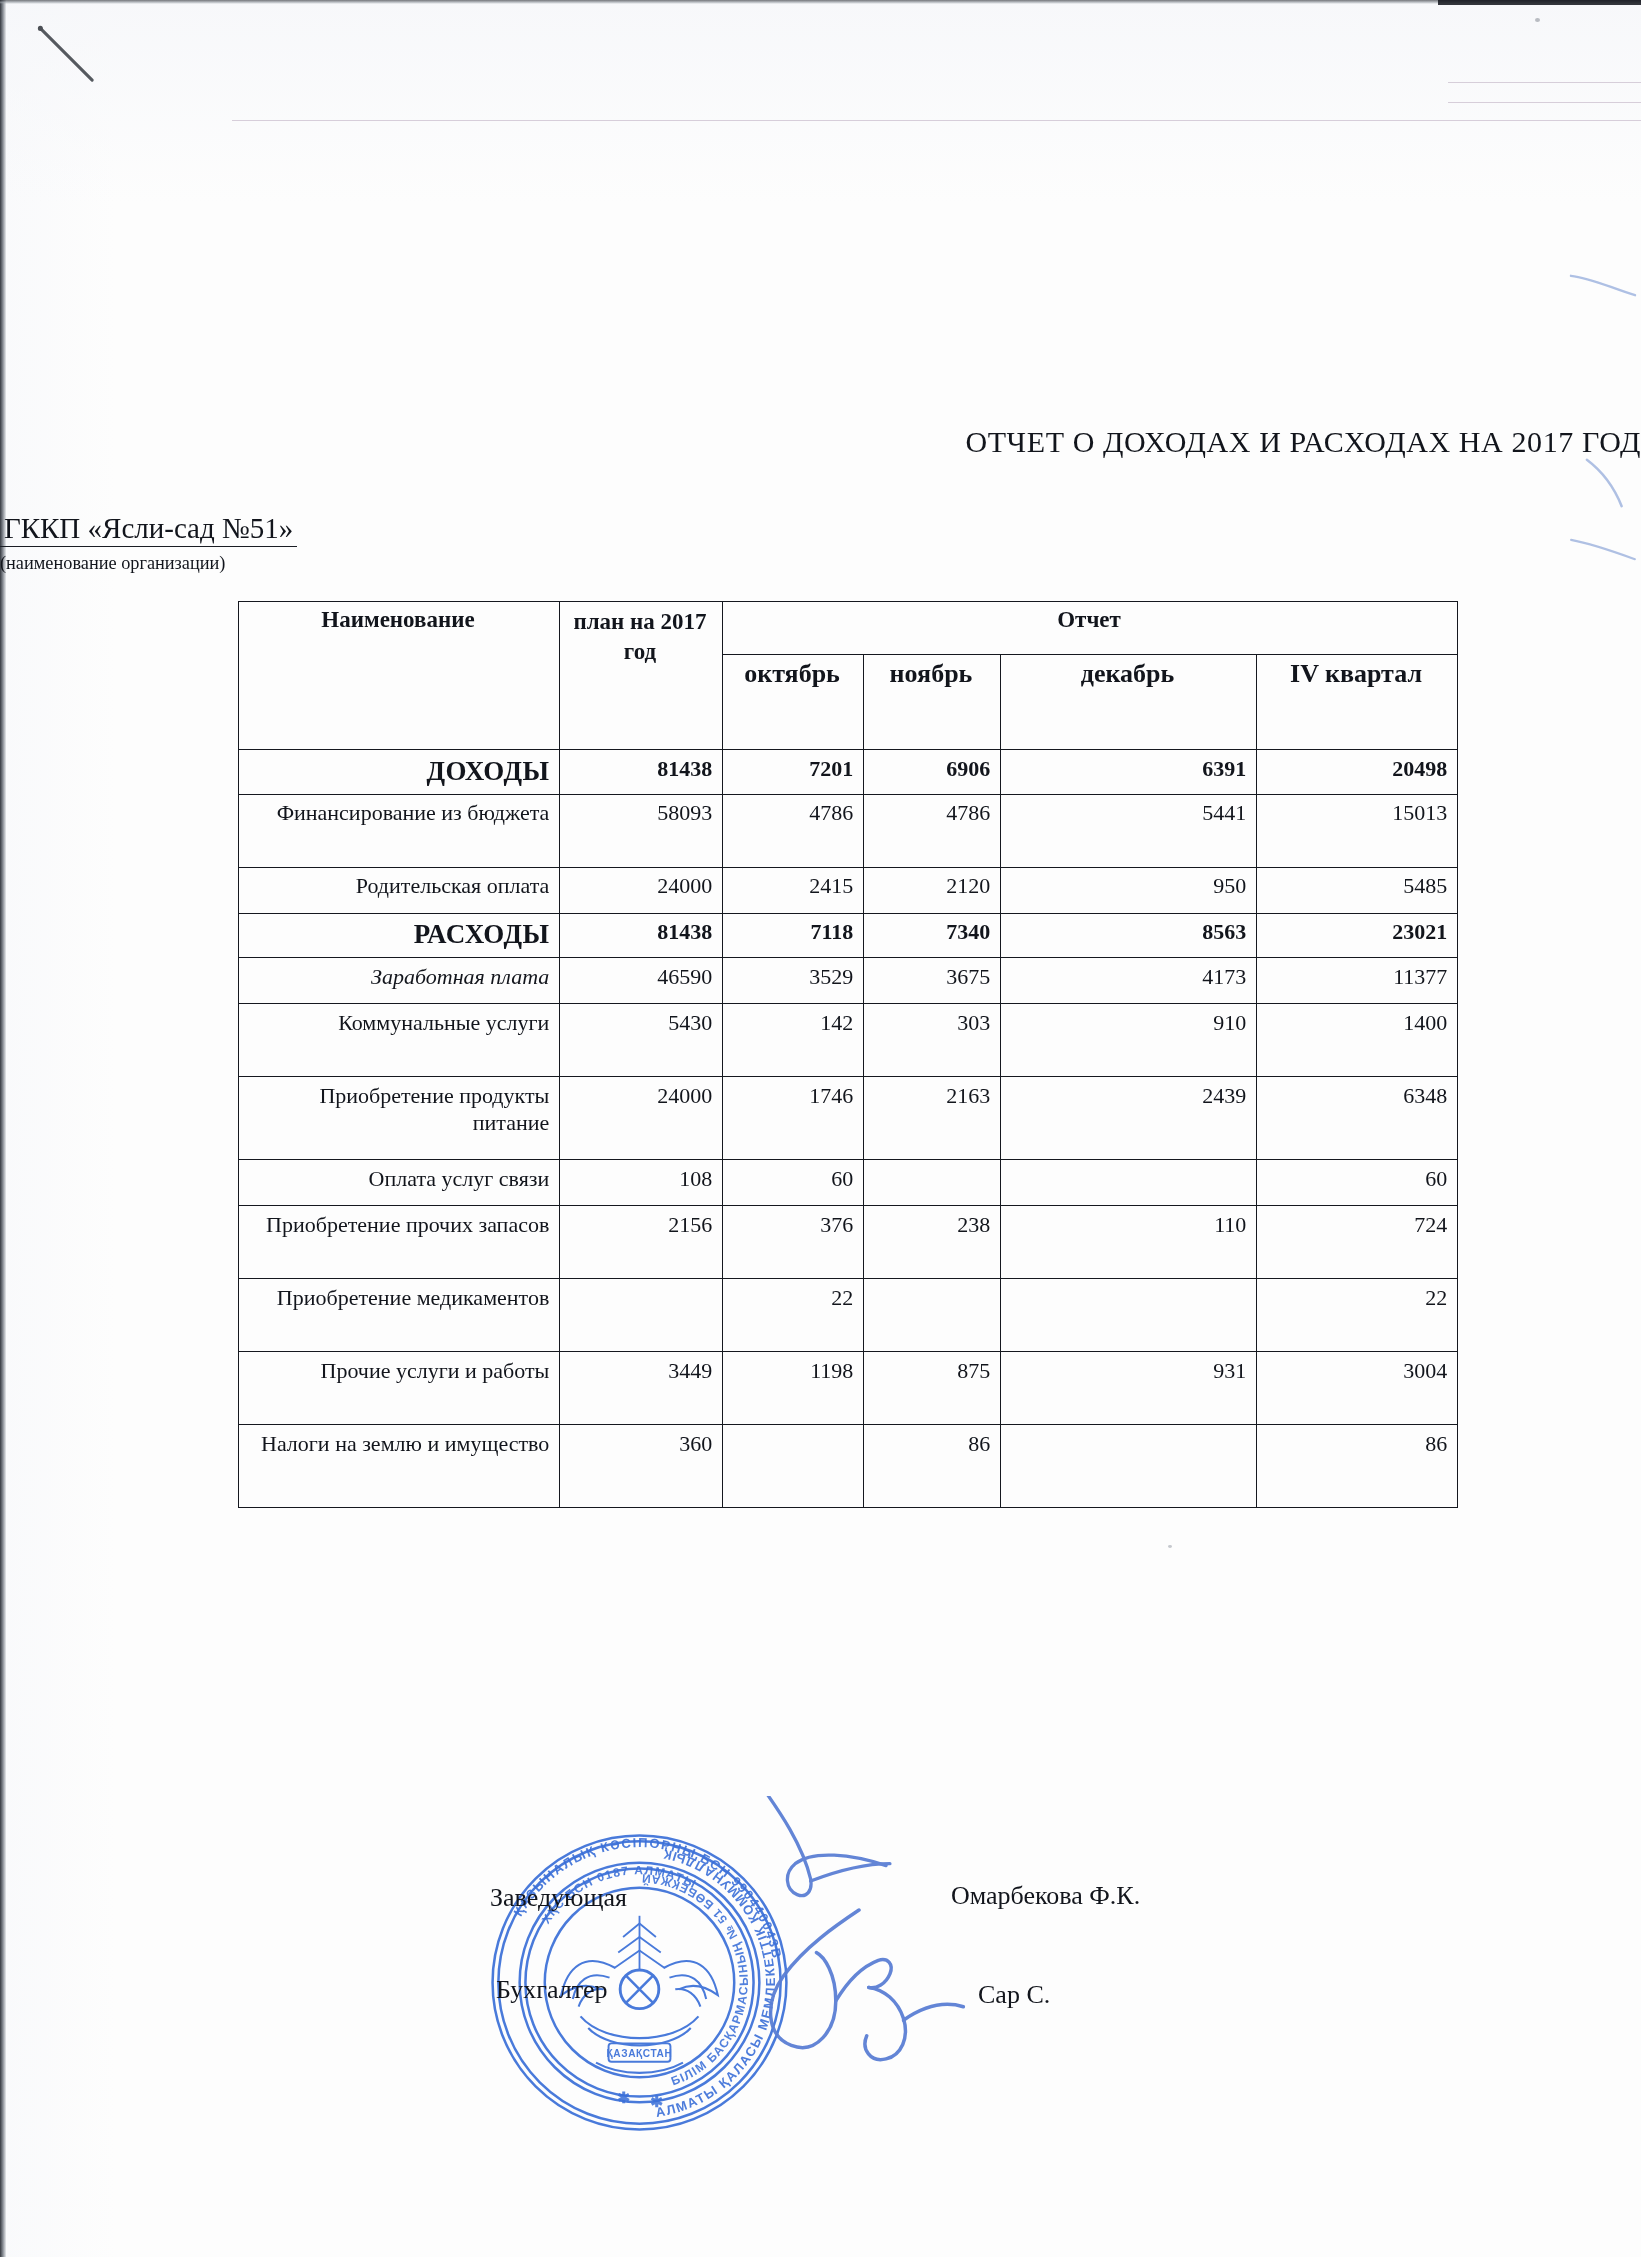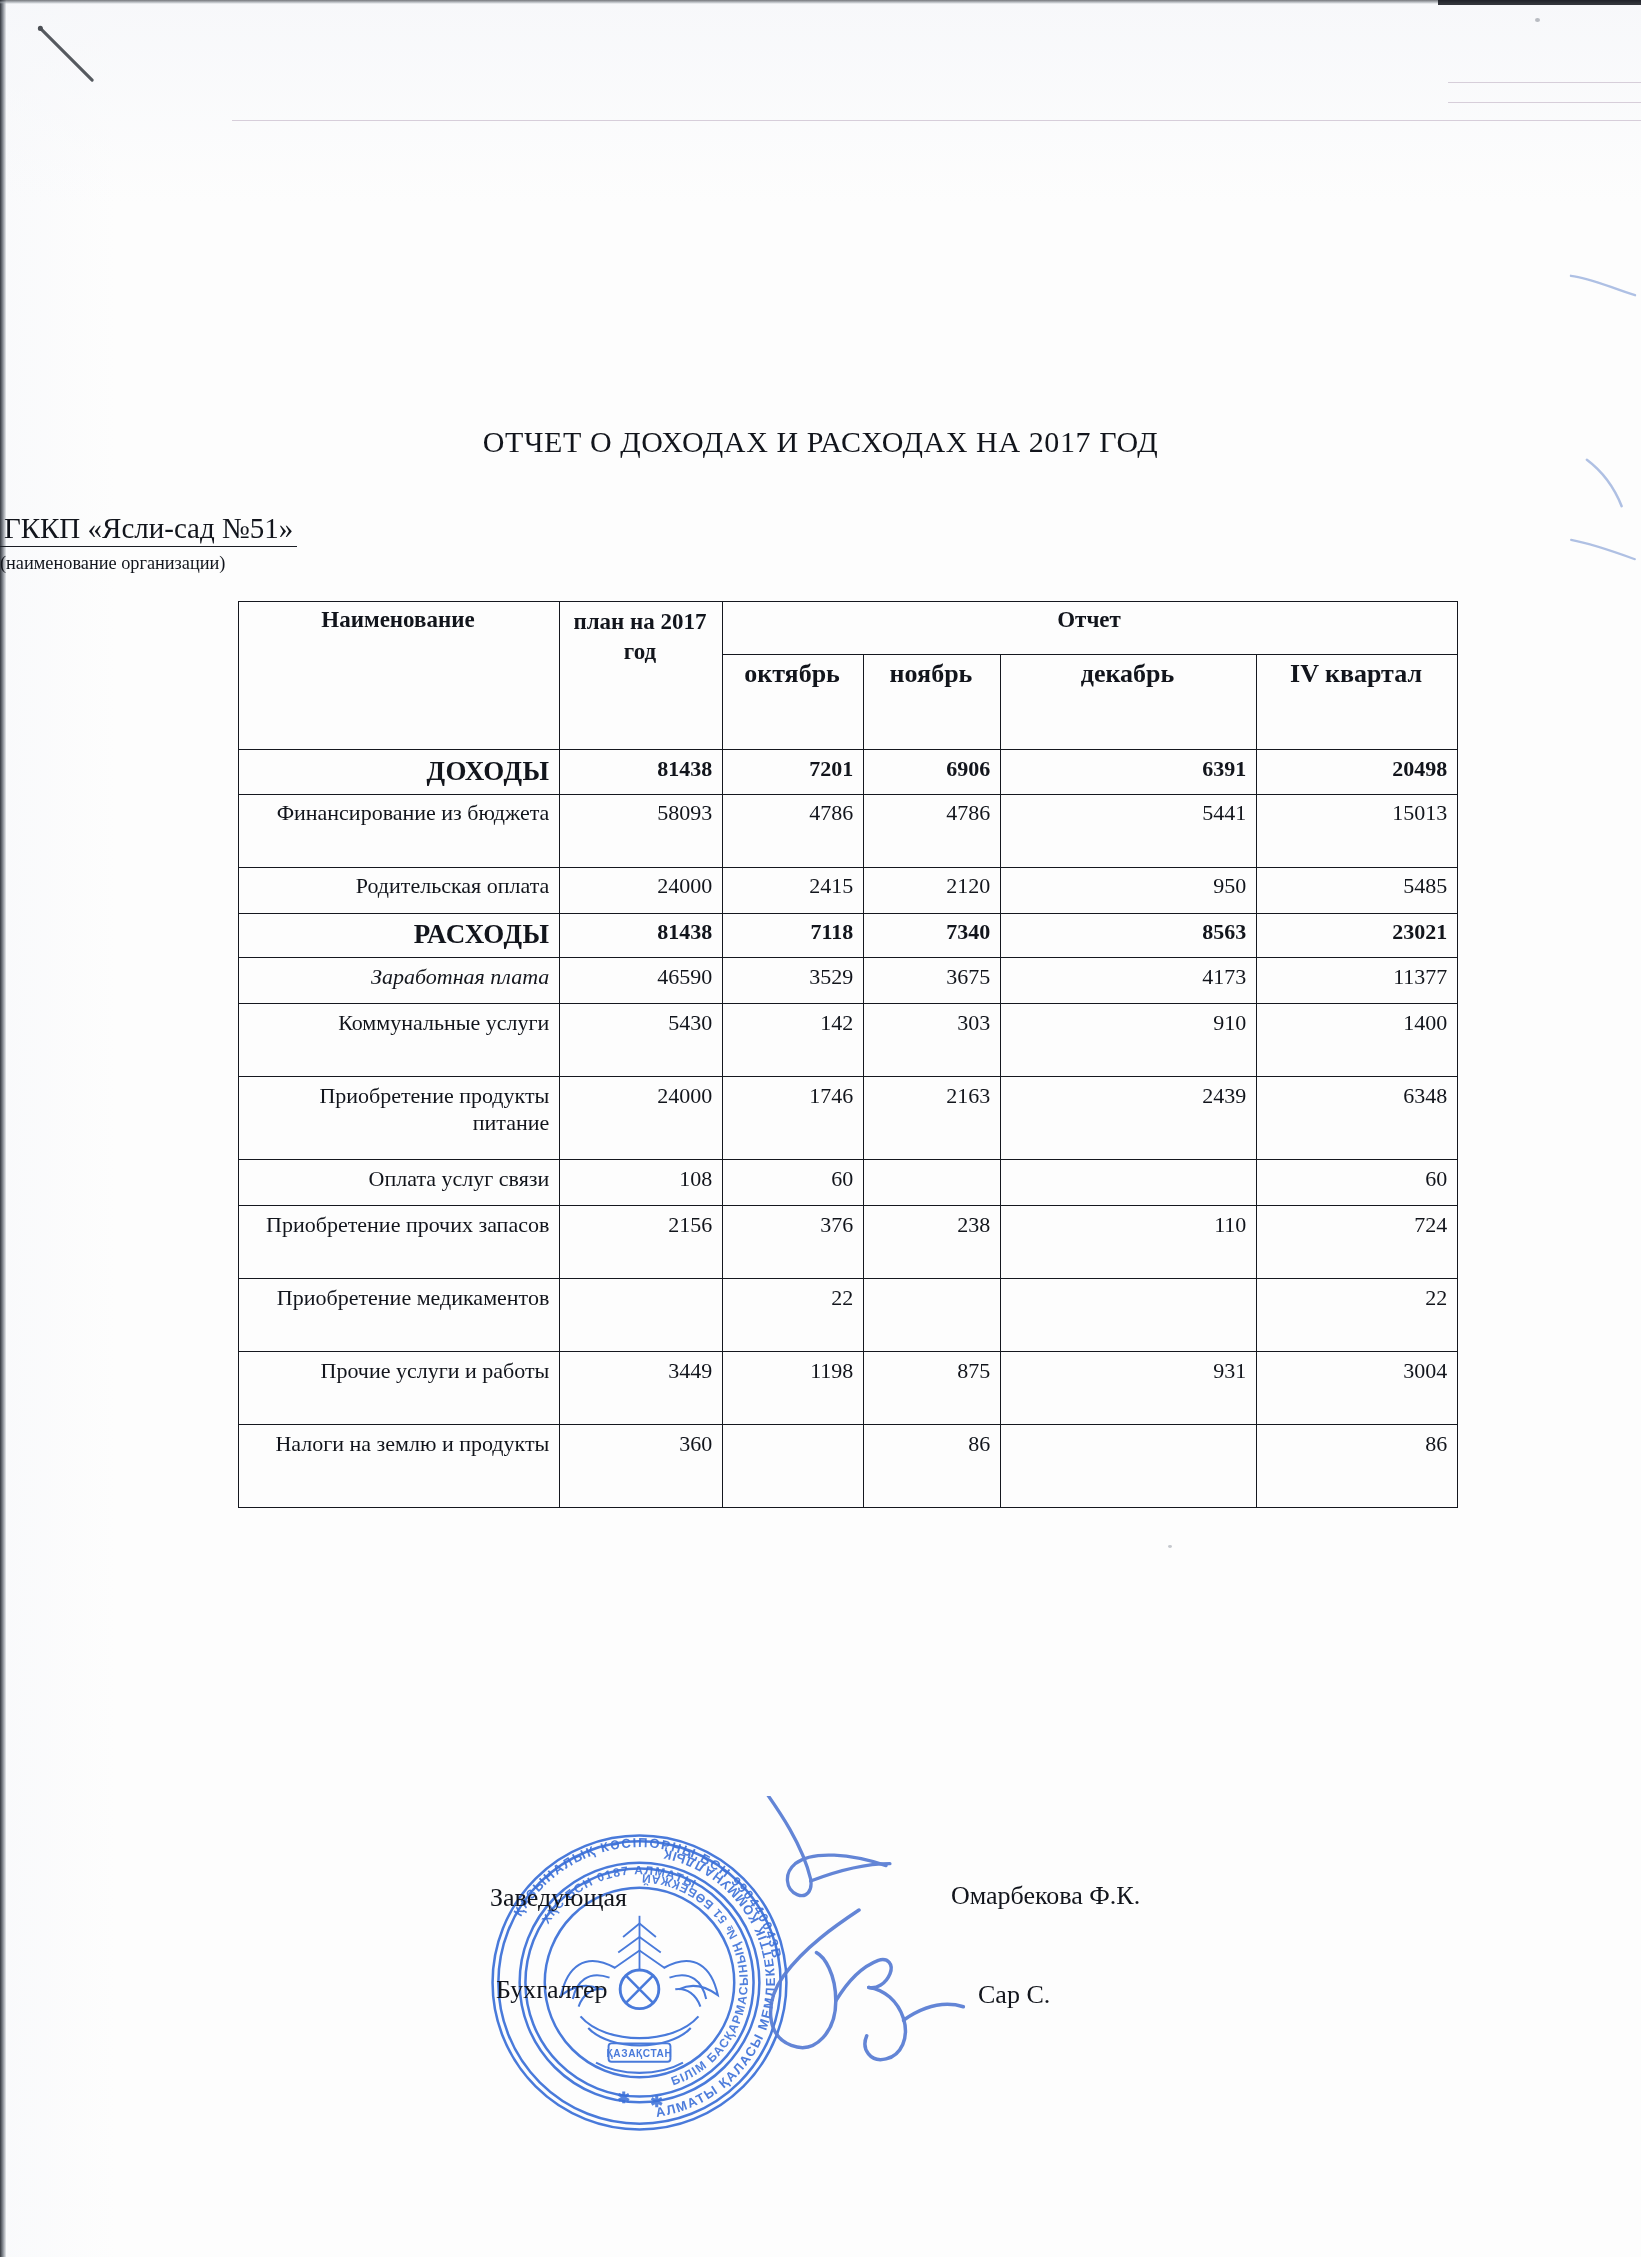--- a/index.html
+++ b/index.html
@@ -71,21 +71,21 @@
     background: #b9bcc2;
     border-radius: 50%;
     pointer-events: none;
   }
 
   
   .doc-title {
     position: absolute;
     left: 0; top: 425px;
     width: 1641px;
-    text-align: center;
+    text-align: right;
     font-size: 30px;
     letter-spacing: 0.6px;
     white-space: nowrap;
   }
   .org-block {
     position: absolute;
     left: 0; top: 512px;
     width: 1641px;
     text-align: left;
   }
@@ -316,21 +316,21 @@
         </tr>
         <tr class="r-tall">
           <td class="lbl">Прочие услуги и работы</td>
           <td class="num">3449</td>
           <td class="num">1198</td>
           <td class="num">875</td>
           <td class="num">931</td>
           <td class="num">3004</td>
         </tr>
         <tr class="r-xtall">
-          <td class="lbl">Налоги на землю и продукты</td>
+          <td class="lbl">Налоги на землю и имущество</td>
           <td class="num">360</td>
           <td class="num"></td>
           <td class="num">86</td>
           <td class="num"></td>
           <td class="num">86</td>
         </tr>
       </tbody>
   </table>
 
   <div class="sig-area">

